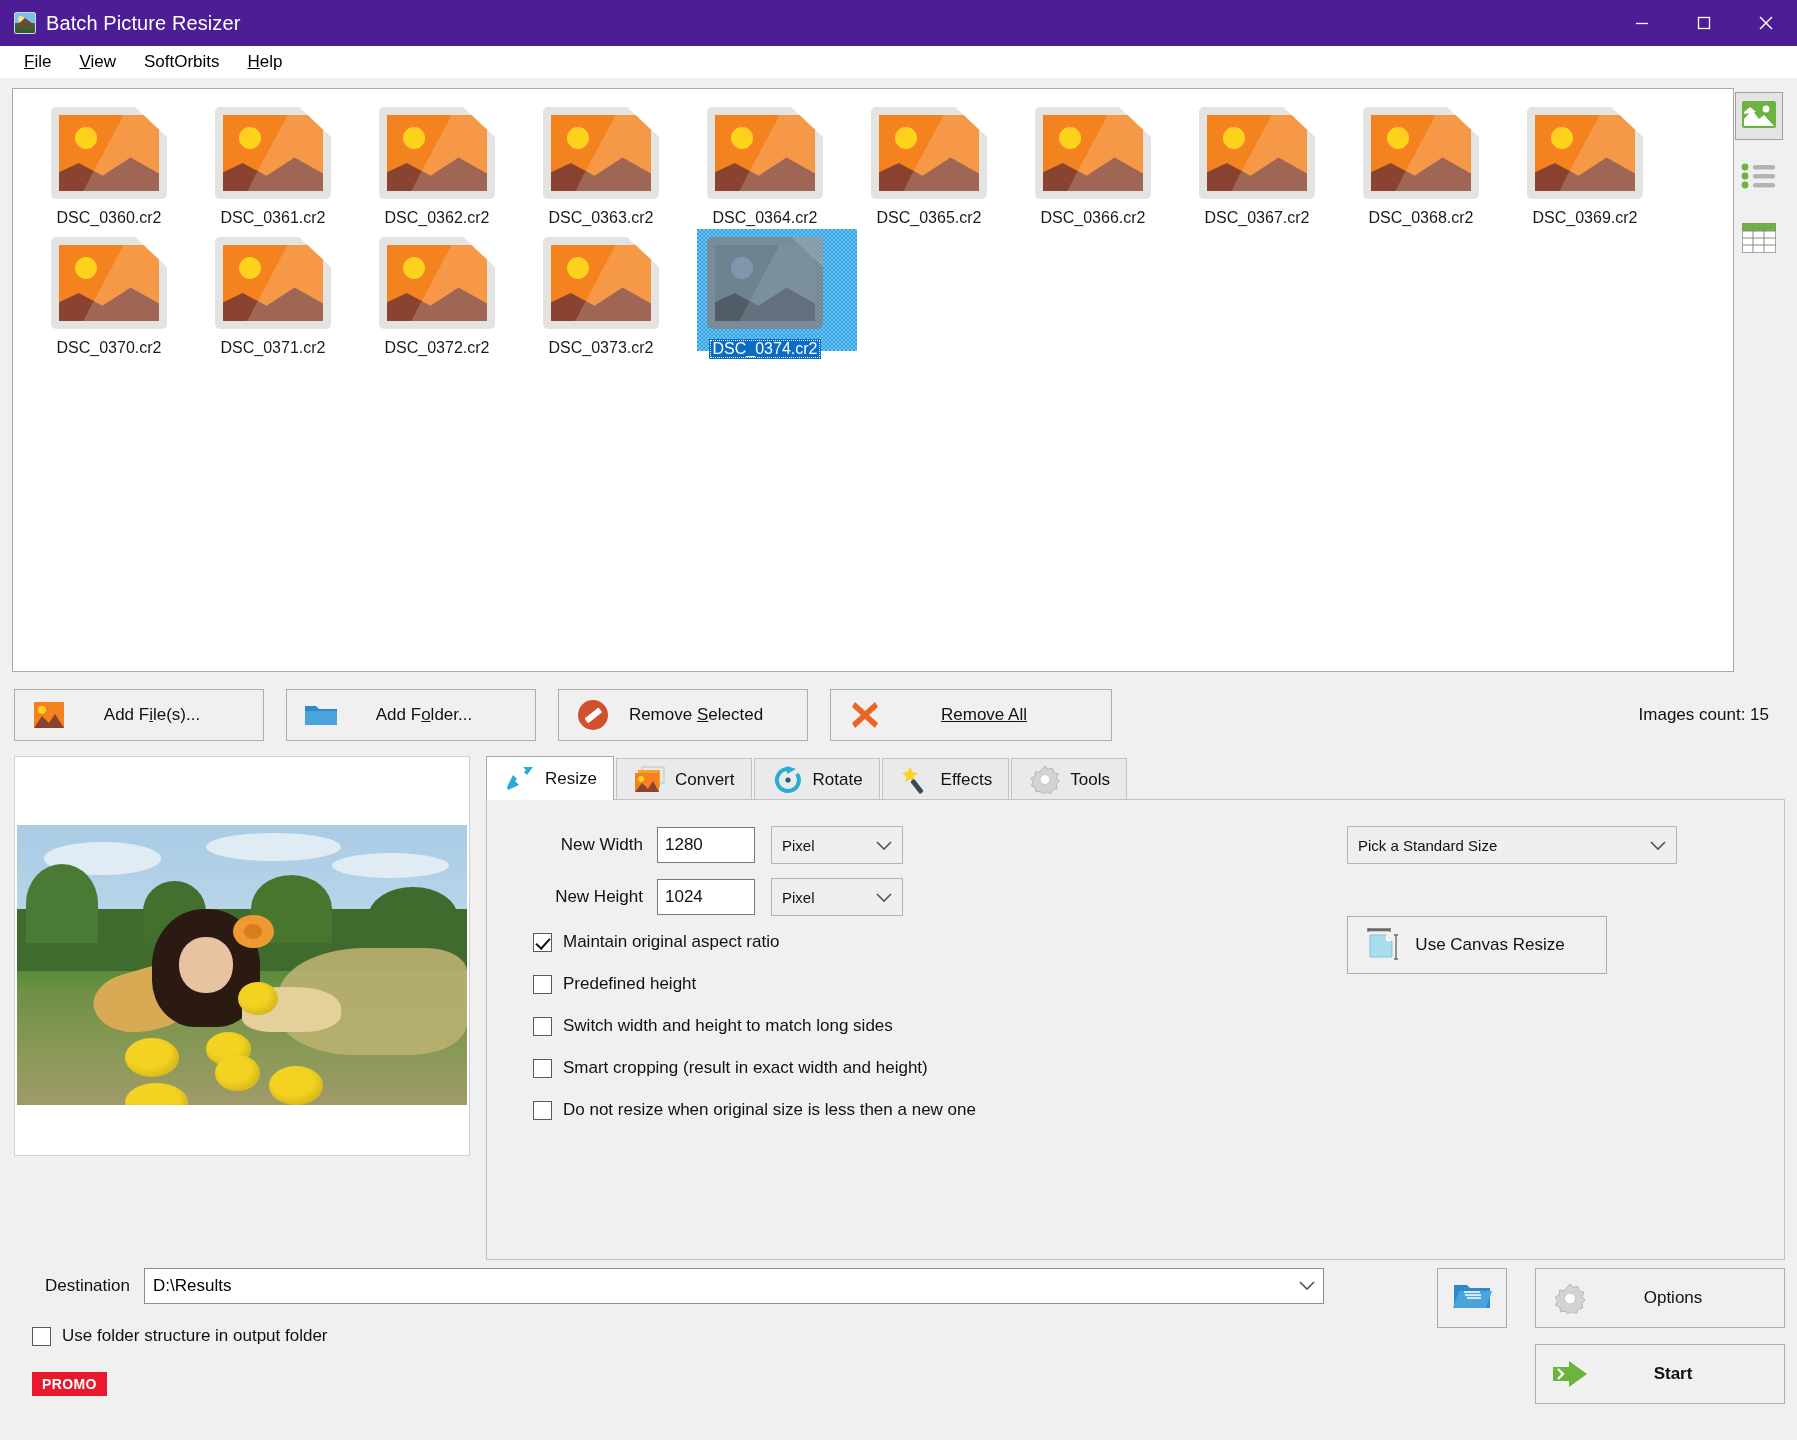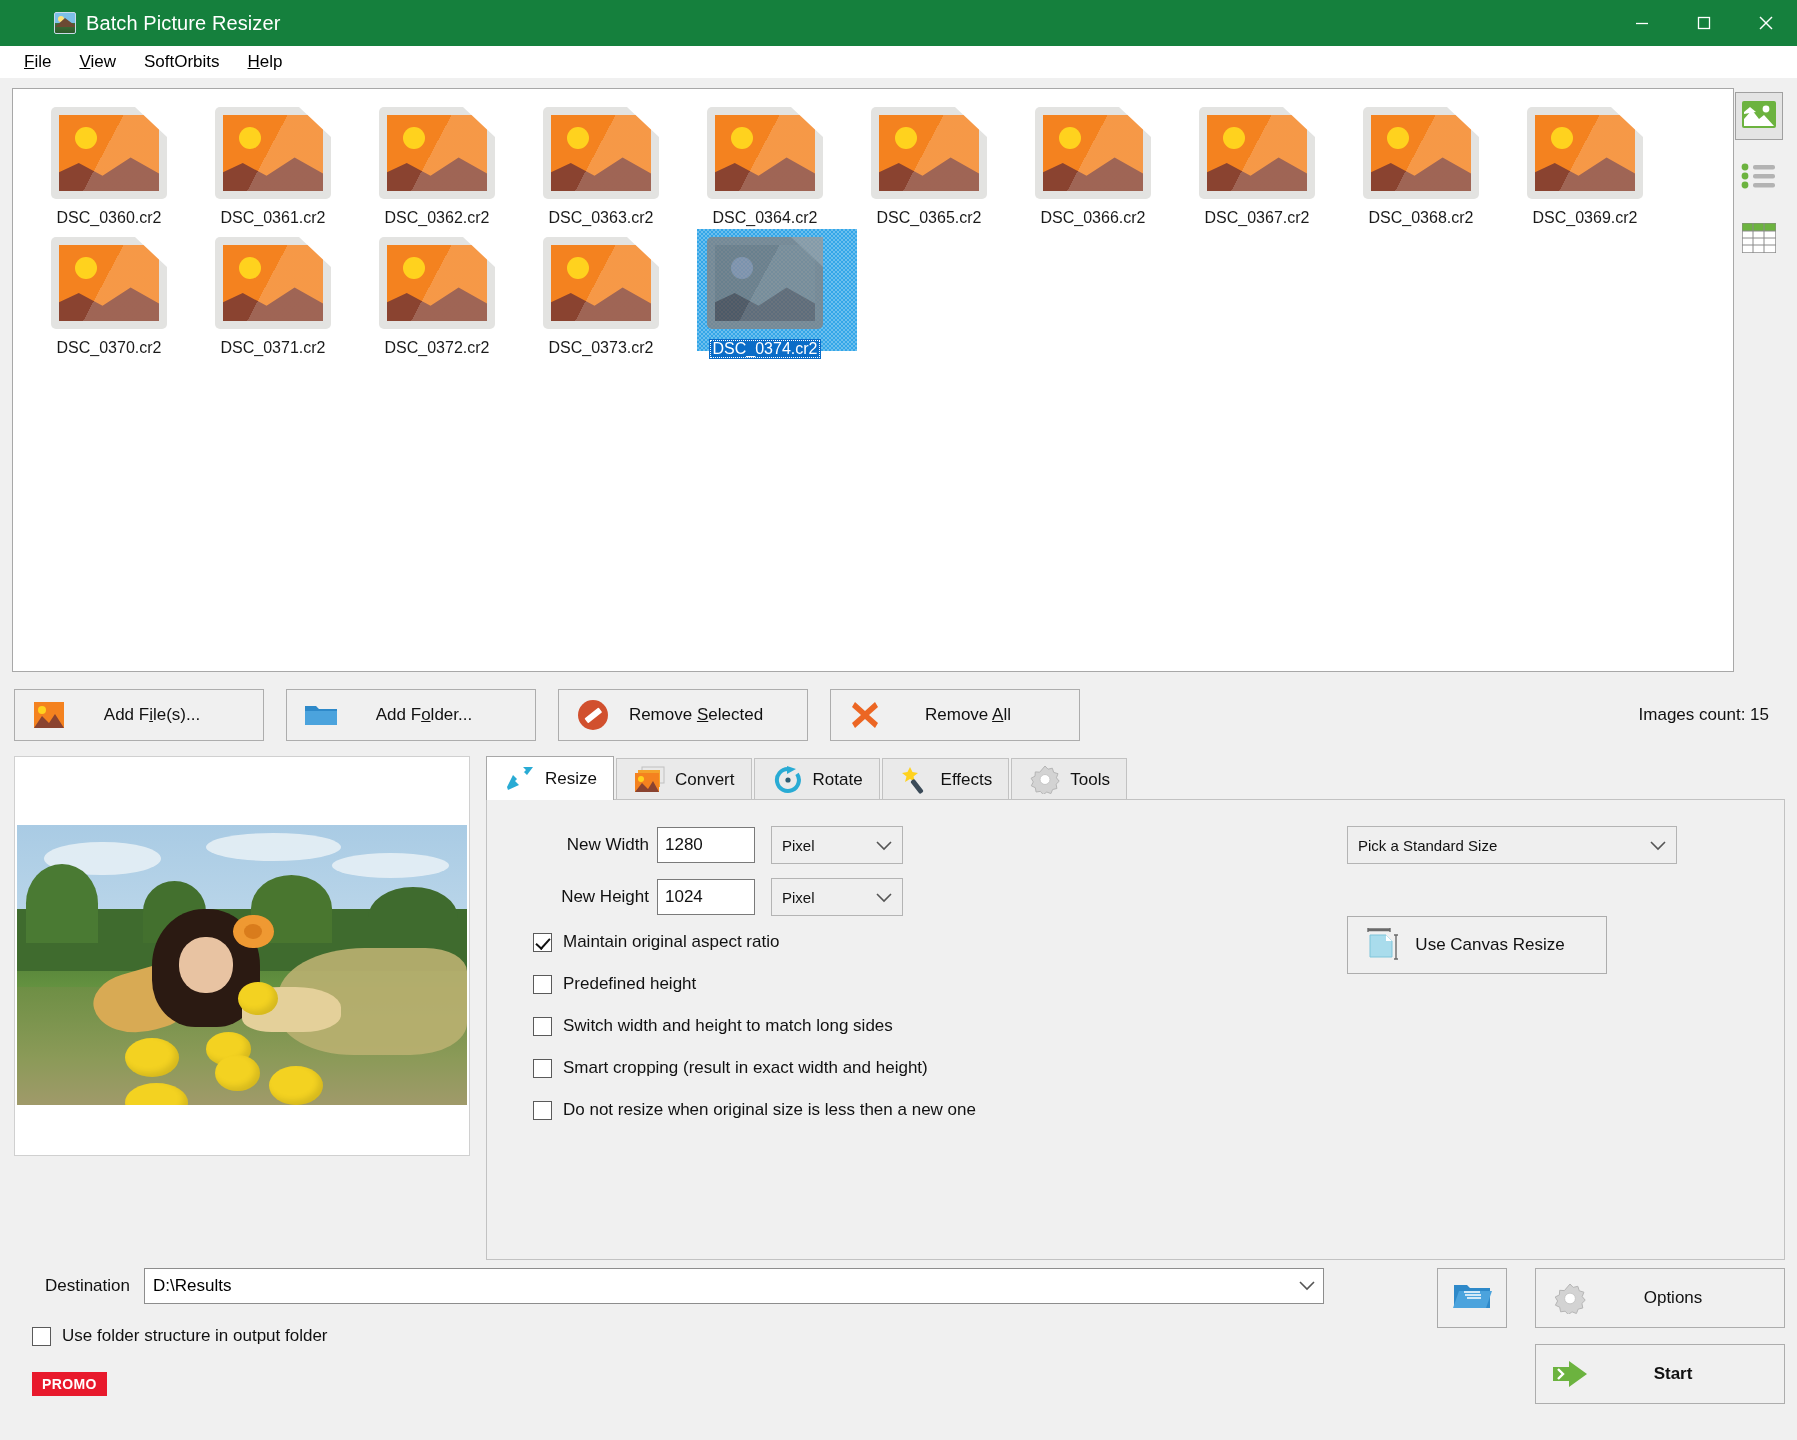--- a/index.html
+++ b/index.html
@@ -8,22 +8,22 @@
     width:1797px; height:1440px;
     font-family:"Liberation Sans", sans-serif;
     background:#f0f0f0;
     overflow:hidden;
     -webkit-font-smoothing:antialiased;
   }
   #app { width:1797px; height:1440px; position:relative; background:#f0f0f0; display:flex; flex-direction:column; }
 
   
   .titlebar {
-    height:46px; background:#15803d; display:flex; align-items:center;
-    flex:0 0 46px; position:relative;padding-left:40px;
+    height:46px; background:#4c1d95; display:flex; align-items:center;
+    flex:0 0 46px; position:relative;
   }
   .title-icon {
     width:22px; height:22px; margin-left:14px; margin-right:10px;
     border:1px solid #c9d9e8; border-radius:2px; overflow:hidden; position:relative;
     background:linear-gradient(#7cc0e8 0%, #7cc0e8 52%, #3e6f3a 52%, #2d5a2b 100%);
     flex:0 0 22px;
   }
   .title-icon:before{ content:""; position:absolute; left:3px; top:3px; width:6px;height:6px;border-radius:50%;background:#ffe27a;}
   .title-icon:after{ content:""; position:absolute; left:0; bottom:6px; width:0;height:0;border-left:10px solid transparent;border-right:12px solid transparent;border-bottom:9px solid #6b4a33;}
   .title-text { color:#ffffff; font-size:20px; letter-spacing:.1px; }
@@ -119,21 +119,21 @@
   .btn {
     height:52px; background:#f0f0f0; border:1px solid #adadad; display:flex;
     align-items:center; position:relative; font-size:17px; color:#111;
   }
   .btn .bico { width:40px; display:flex; align-items:center; justify-content:center; margin-left:14px; }
   .btn .blabel { flex:1 1 auto; text-align:center; padding-right:28px; }
   .btn u { text-decoration:underline; }
   #btn-addfiles { width:250px; margin-right:22px; }
   #btn-addfolder { width:250px; margin-right:22px; }
   #btn-removesel { width:250px; margin-right:22px; }
-  #btn-removeall { width:250px; }
+  #btn-removeall { width:282px;text-decoration:underline; }
   .imgcount { margin-left:auto; font-size:17px; color:#111; padding-right:16px; }
 
   
   .lower { display:flex; padding:12px 12px 0 14px; flex:1 1 auto; }
   .preview {
     width:456px; height:400px; background:#ffffff; border:1px solid #d0d0d0; position:relative;
     flex:0 0 456px;
   }
   .photo-canvas { position:absolute; left:2px; top:68px; width:450px; height:280px; overflow:hidden; background:#9ec3e0; }
   .sky { position:absolute; inset:0; background:linear-gradient(#a9cbe4 0%, #bcd7ea 38%, #cfe0ea 52%, #cfe0ea 56%); }
@@ -157,21 +157,21 @@
     height:42px; display:flex; align-items:center; padding:17px 16px; font-size:17px; color:#111;
     background:#eaeaea; border:1px solid #c2c2c2; border-bottom:none; margin-right:2px;
   }
   .tab.active { background:#ffffff; border-color:#a8a8a8; height:44px; position:relative; z-index:3; }
   .tab .tico { width:34px; height:30px; margin-right:8px; display:flex; align-items:center; justify-content:center; }
   .tabpanel {
     flex:1 1 auto; background:#f0f0f0; border:1px solid #c2c2c2; position:relative;
     margin-top:-1px; padding:26px 0 0 0;
   }
   .formrow { display:flex; align-items:center; margin-bottom:14px; }
-  .formlabel { width:170px; text-align:right; font-size:17px; color:#111; padding-right:8px; }
+  .formlabel { width:170px; text-align:right; font-size:17px; color:#111; padding-right:14px; }
   .txtinput {
     width:98px; height:36px; background:#fff; border:1px solid #7a7a7a; font-size:17px;
     padding:0 7px; line-height:34px; color:#111;
   }
   .dropdown {
     height:38px; background:#efefef; border:1px solid #b4b4b4; display:flex; align-items:center;
     padding:16px 10px; font-size:15px; color:#111; position:relative;
   }
   .dropdown .caret { margin-left:auto; color:#4a4a4a; }
   #unit-width, #unit-height { width:132px; margin-left:16px; }

